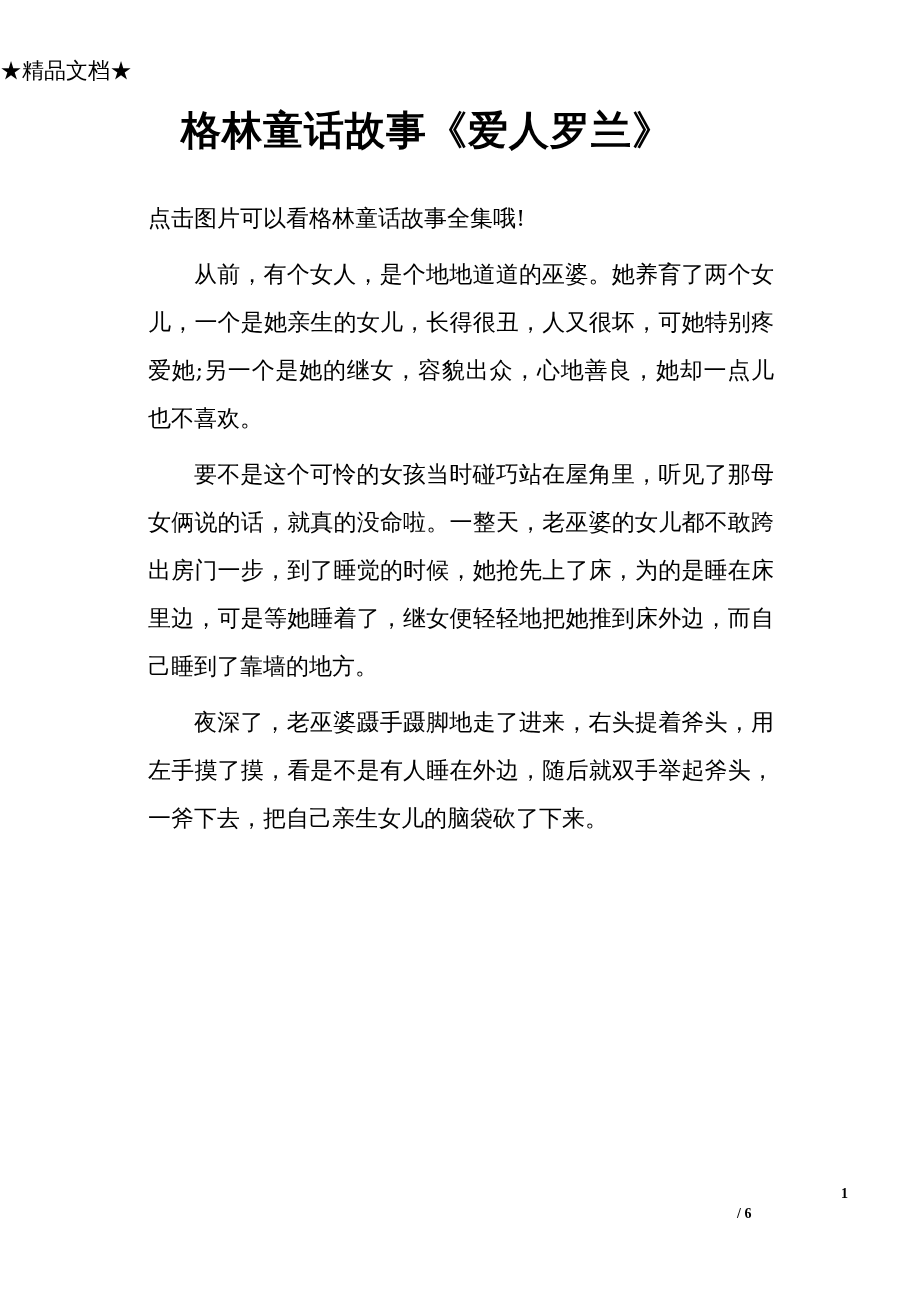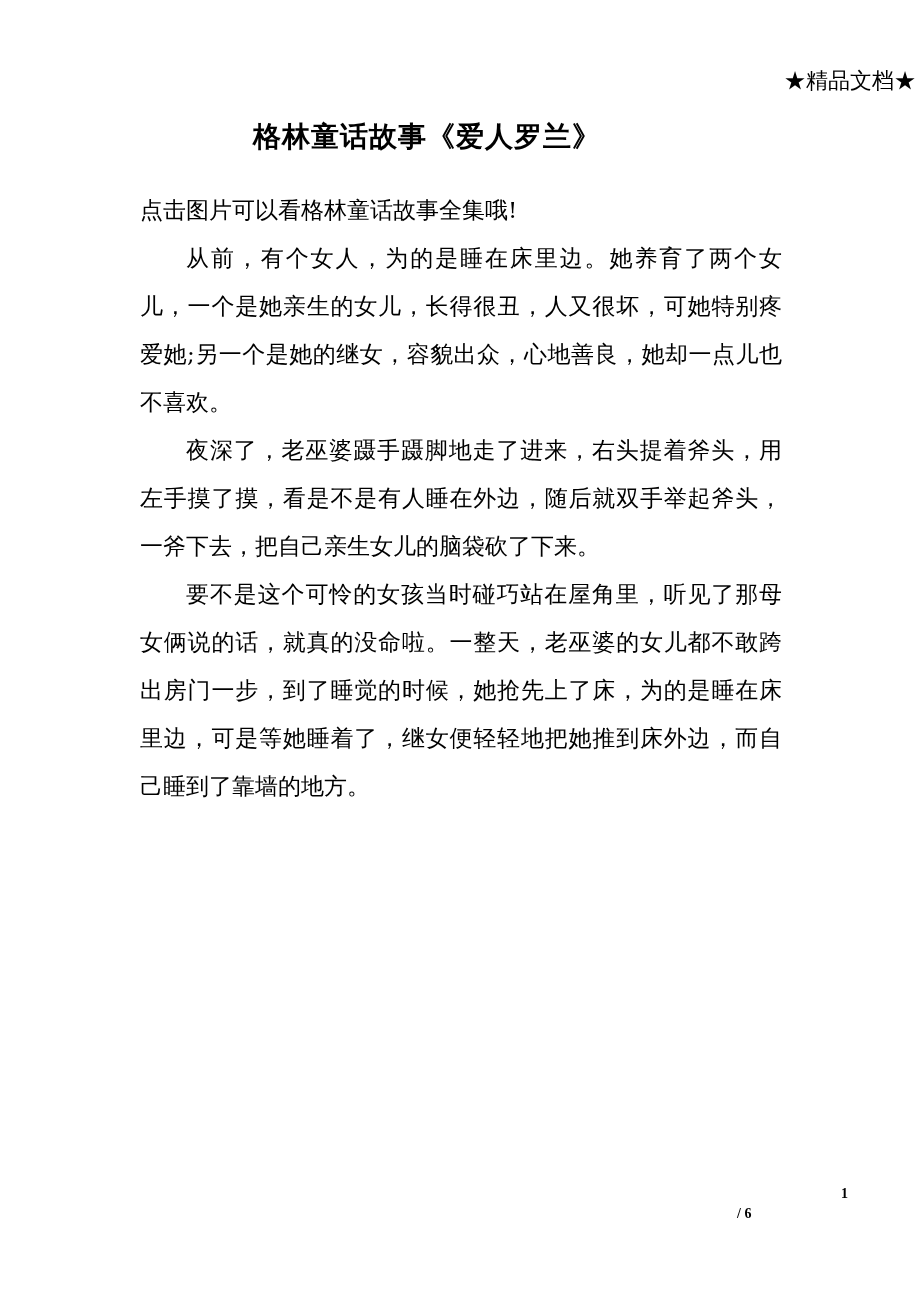--- a/index.html
+++ b/index.html
@@ -1,39 +1,39 @@
 <!DOCTYPE html>
 <html><head>
 <meta charset="utf-8">
 <style>
   html, body { margin: 0; padding: 0; background: #ffffff; }
   body { width: 920px; height: 1302px; position: relative; overflow: hidden;
          font-family: "DejaVu Serif", "Liberation Serif", serif; color: #000; }
-  .header { position: absolute; top: 64px; left: 0; width: 916px; text-align: right;
+  .header { position: absolute; top: 54px; left: 0; width: 916px; text-align: left;
             font-size: 22px; line-height: 34px; }
-  .title { position: absolute; top: 113px; left: 0; width: 854px; text-align: center;
-           font-size: 28px; font-weight: bold; line-height: 48px; letter-spacing: 1px;
+  .title { position: absolute; top: 106px; left: 0; width: 854px; text-align: center;
+           font-size: 40px; font-weight: bold; line-height: 48px; letter-spacing: 1px;
            font-family: "DejaVu Sans", "Liberation Sans", sans-serif; }
   .body { position: absolute; top: 186px; left: 140px; width: 642px;
           font-size: 23px; line-height: 48px; }
-  .para { margin: 0; text-align: justify; text-justify: inter-character; }
+  .para { margin: 8px; text-align: justify; text-justify: inter-character; }
   .para.indent { text-indent: 46px; }
   .pagenum { position: absolute; top: 1186px; left: 841px; font-size: 14px; font-weight: bold;
              font-family: "Liberation Serif", serif; }
   .pagetotal { position: absolute; top: 1206px; left: 737px; font-size: 14px; font-weight: bold;
                font-family: "Liberation Serif", serif; }
 </style>
 </head>
 <body>
 
 <div class="header">★精品文档★</div>
 
 <div class="title">格林童话故事《爱人罗兰》</div>
 
 <div class="body">
   <p class="para">点击图片可以看格林童话故事全集哦!</p>
-  <p class="para indent">从前，有个女人，为的是睡在床里边。她养育了两个女儿，一个是她亲生的女儿，长得很丑，人又很坏，可她特别疼爱她;另一个是她的继女，容貌出众，心地善良，她却一点儿也不喜欢。</p>
+  <p class="para indent">从前，有个女人，是个地地道道的巫婆。她养育了两个女儿，一个是她亲生的女儿，长得很丑，人又很坏，可她特别疼爱她;另一个是她的继女，容貌出众，心地善良，她却一点儿也不喜欢。</p>
+  <p class="para indent">要不是这个可怜的女孩当时碰巧站在屋角里，听见了那母女俩说的话，就真的没命啦。一整天，老巫婆的女儿都不敢跨出房门一步，到了睡觉的时候，她抢先上了床，为的是睡在床里边，可是等她睡着了，继女便轻轻地把她推到床外边，而自己睡到了靠墙的地方。</p>
   <p class="para indent">夜深了，老巫婆蹑手蹑脚地走了进来，右头提着斧头，用左手摸了摸，看是不是有人睡在外边，随后就双手举起斧头，一斧下去，把自己亲生女儿的脑袋砍了下来。</p>
-  <p class="para indent">要不是这个可怜的女孩当时碰巧站在屋角里，听见了那母女俩说的话，就真的没命啦。一整天，老巫婆的女儿都不敢跨出房门一步，到了睡觉的时候，她抢先上了床，为的是睡在床里边，可是等她睡着了，继女便轻轻地把她推到床外边，而自己睡到了靠墙的地方。</p>
 </div>
 
 <div class="pagenum">1</div>
 <div class="pagetotal">/ 6</div>
 
 </body></html>

